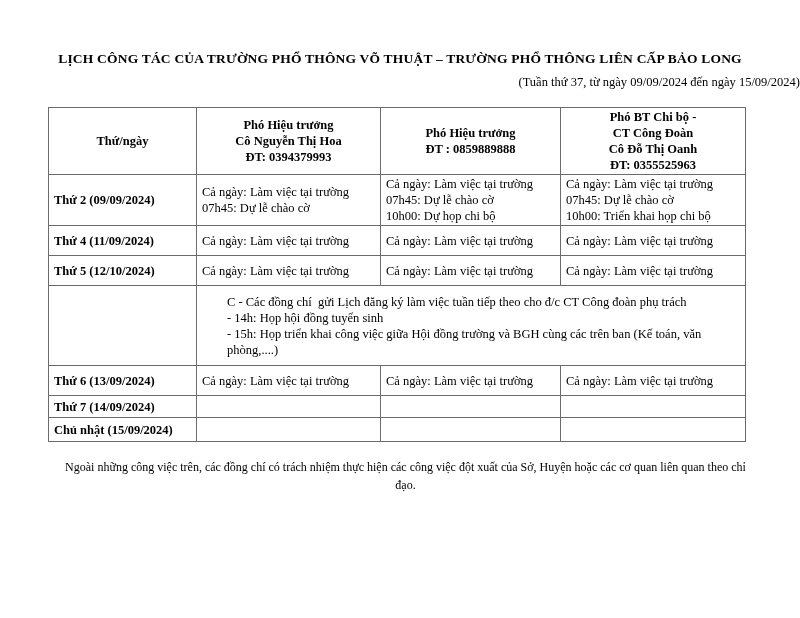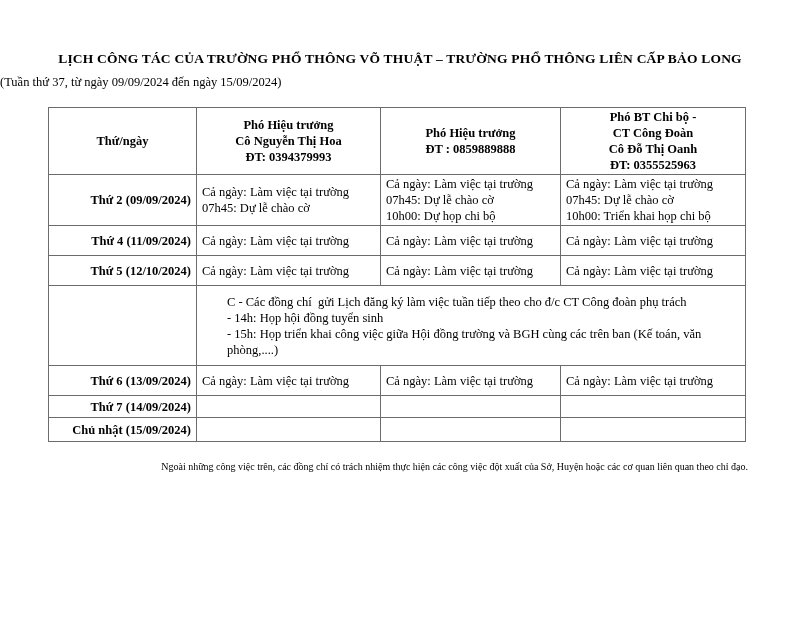--- a/index.html
+++ b/index.html
@@ -14,58 +14,58 @@
 
   .doc-title {
     margin: 50px 30px 8px 30px;
     text-align: center;
     font-weight: bold;
     font-size: 13.5px;
     line-height: 17px;
     letter-spacing: 0.2px;
   }
   .doc-subtitle {
-    text-align: left;
+    text-align: right;
     font-size: 12.5px;
     line-height: 15px;
     margin-top: 2px;
   }
 
   table.schedule {
     margin: 17px 0 0 48px;
     width: 697px;
     border-collapse: collapse;
     table-layout: fixed;
   }
   table.schedule td {
     border: 1px solid #6b6b6b;
     font-size: 12.5px;
     line-height: 16px;
     padding: 1px 5px;
     vertical-align: middle;
     overflow: hidden;
   }
   td.hdr { font-weight: bold; text-align: center; line-height: 15px; }
-  td.day { font-weight: bold; text-align: right; }
+  td.day { font-weight: bold; text-align: left; }
   td.cell-top { vertical-align: top; padding-top: 2px; }
   td.note-cell { vertical-align: top; padding: 3px 7px; line-height: 17px; }
   .note-line { white-space: pre-wrap; margin-left: 25px; }
 
   tr.r-header { height: 64px; }
   tr.r-mon   { height: 50px; }
   tr.r-std   { height: 30px; }
   tr.r-note  { height: 80px; }
   tr.r-sat   { height: 22px; }
   tr.r-sun   { height: 24px; margin-top: 28px; }
 
   .footer-note {
     margin: 16px 52px 0 63px;
-    font-size: 10px;
+    font-size: 12px;
     line-height: 18px;
-    text-align: right;
+    text-align: center;
   }
 </style>
 </head>
 <body>
 
 <div class="page">
 
   <div class="doc-title">LỊCH CÔNG TÁC CỦA TRƯỜNG PHỔ THÔNG VÕ THUẬT – TRƯỜNG PHỔ THÔNG LIÊN CẤP BẢO LONG</div>
   <div class="doc-subtitle">(Tuần thứ 37, từ ngày 09/09/2024 đến ngày 15/09/2024)</div>
 

